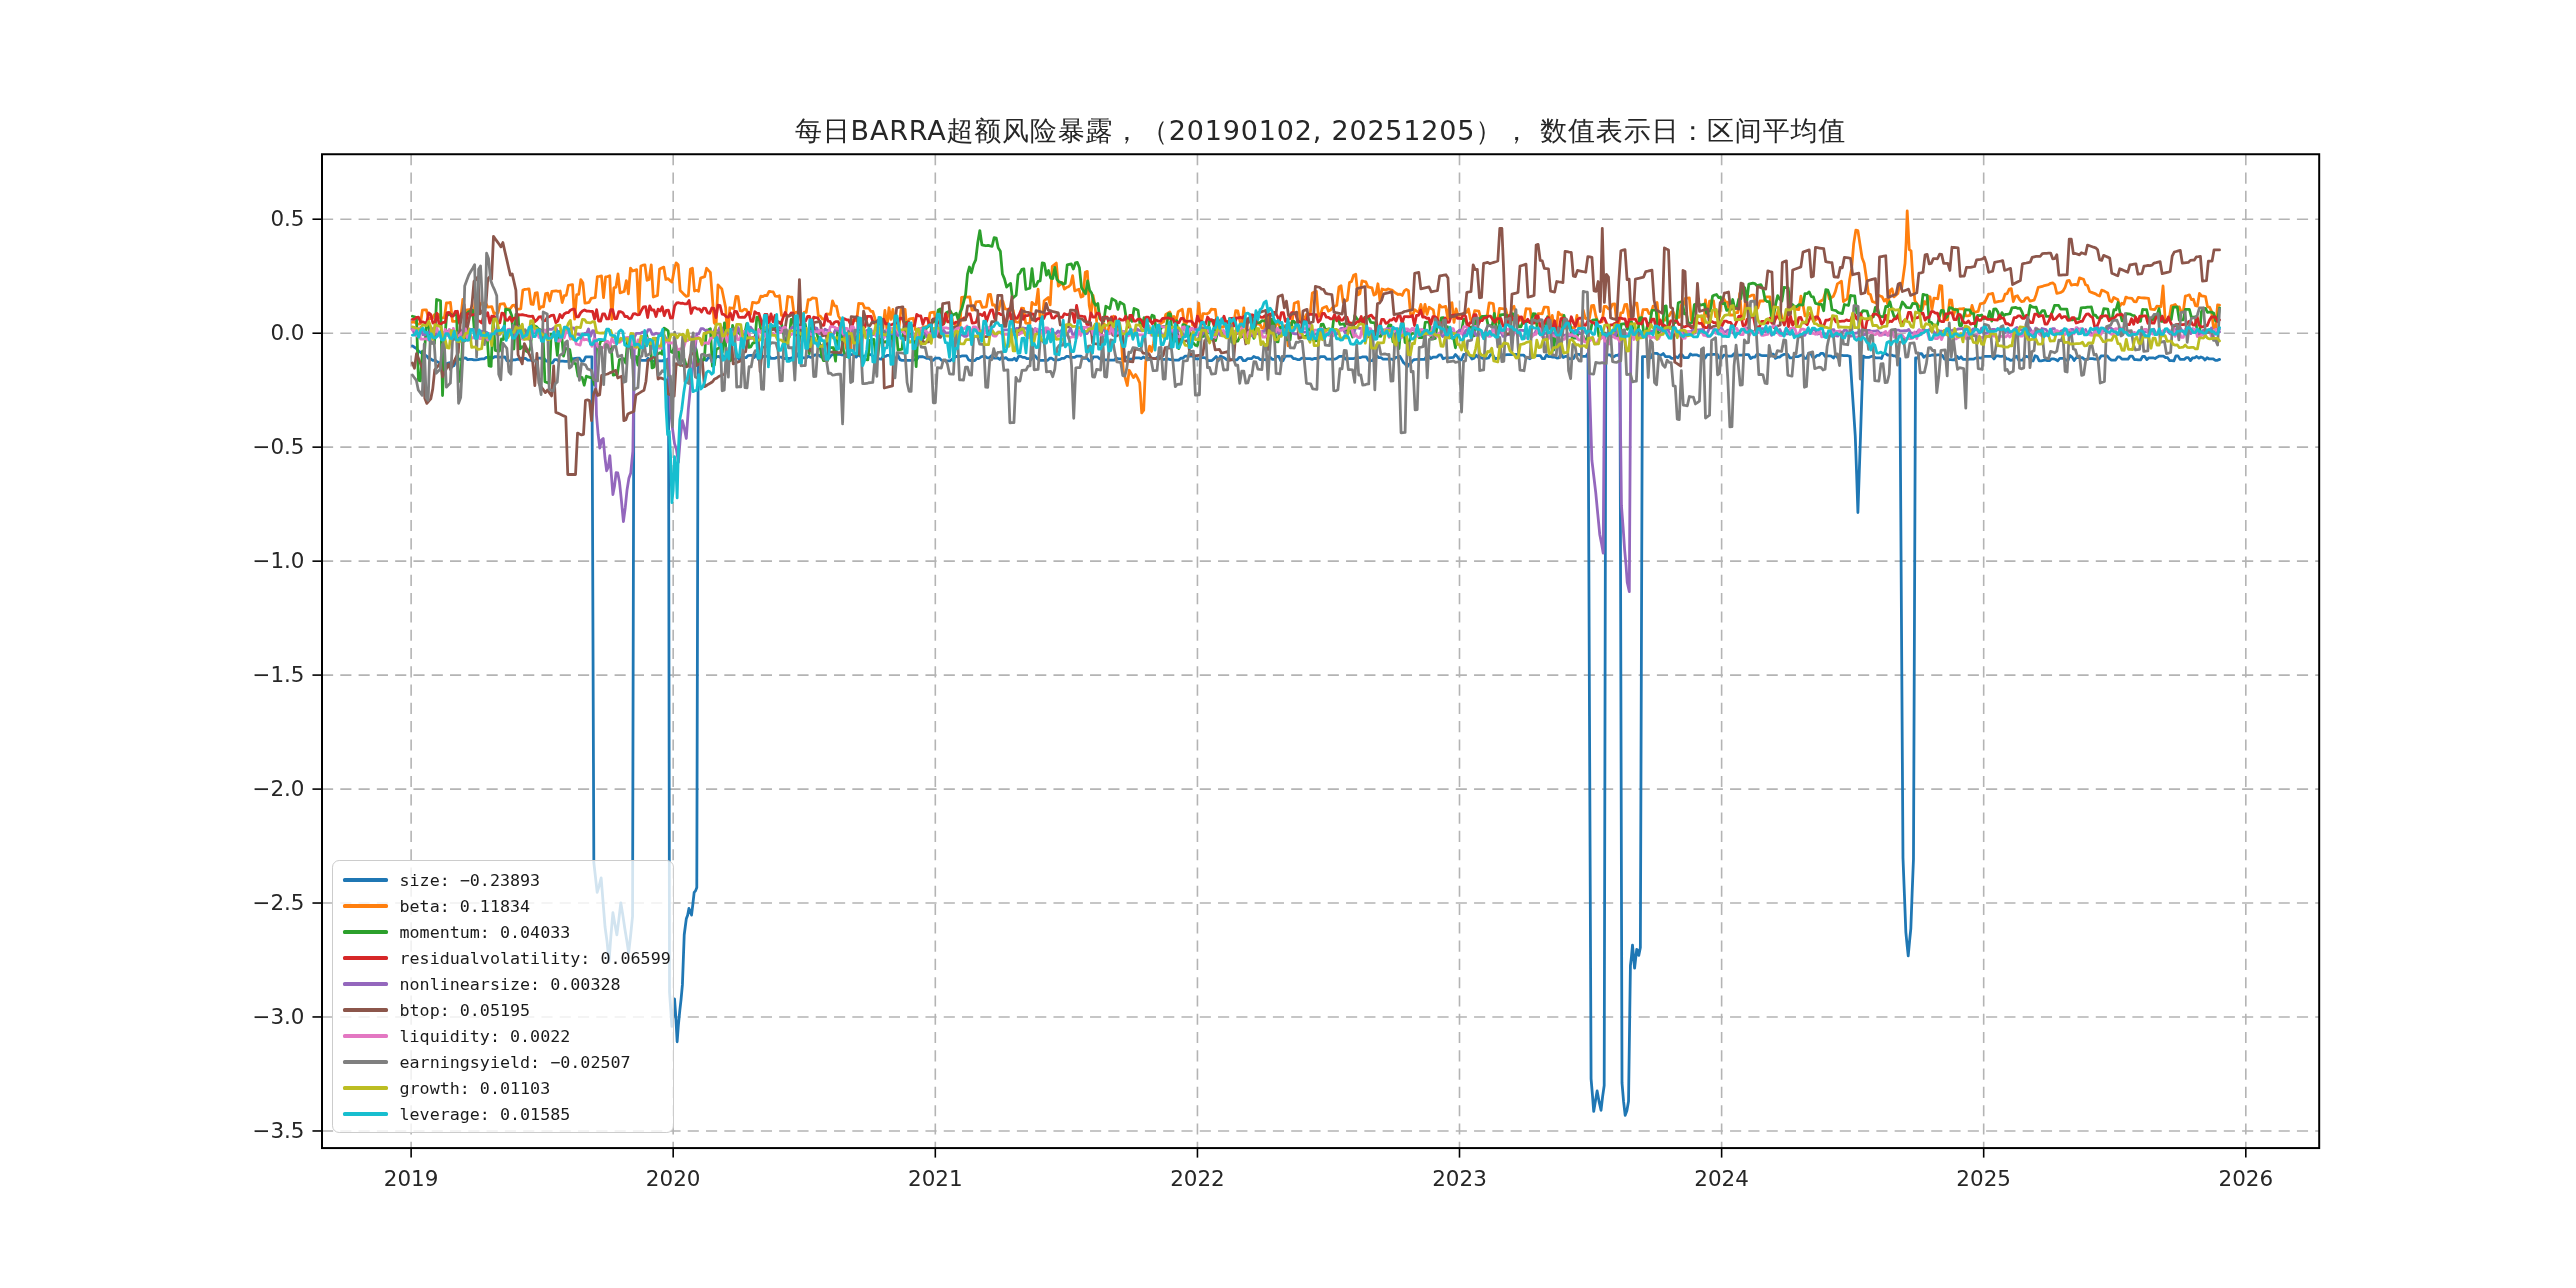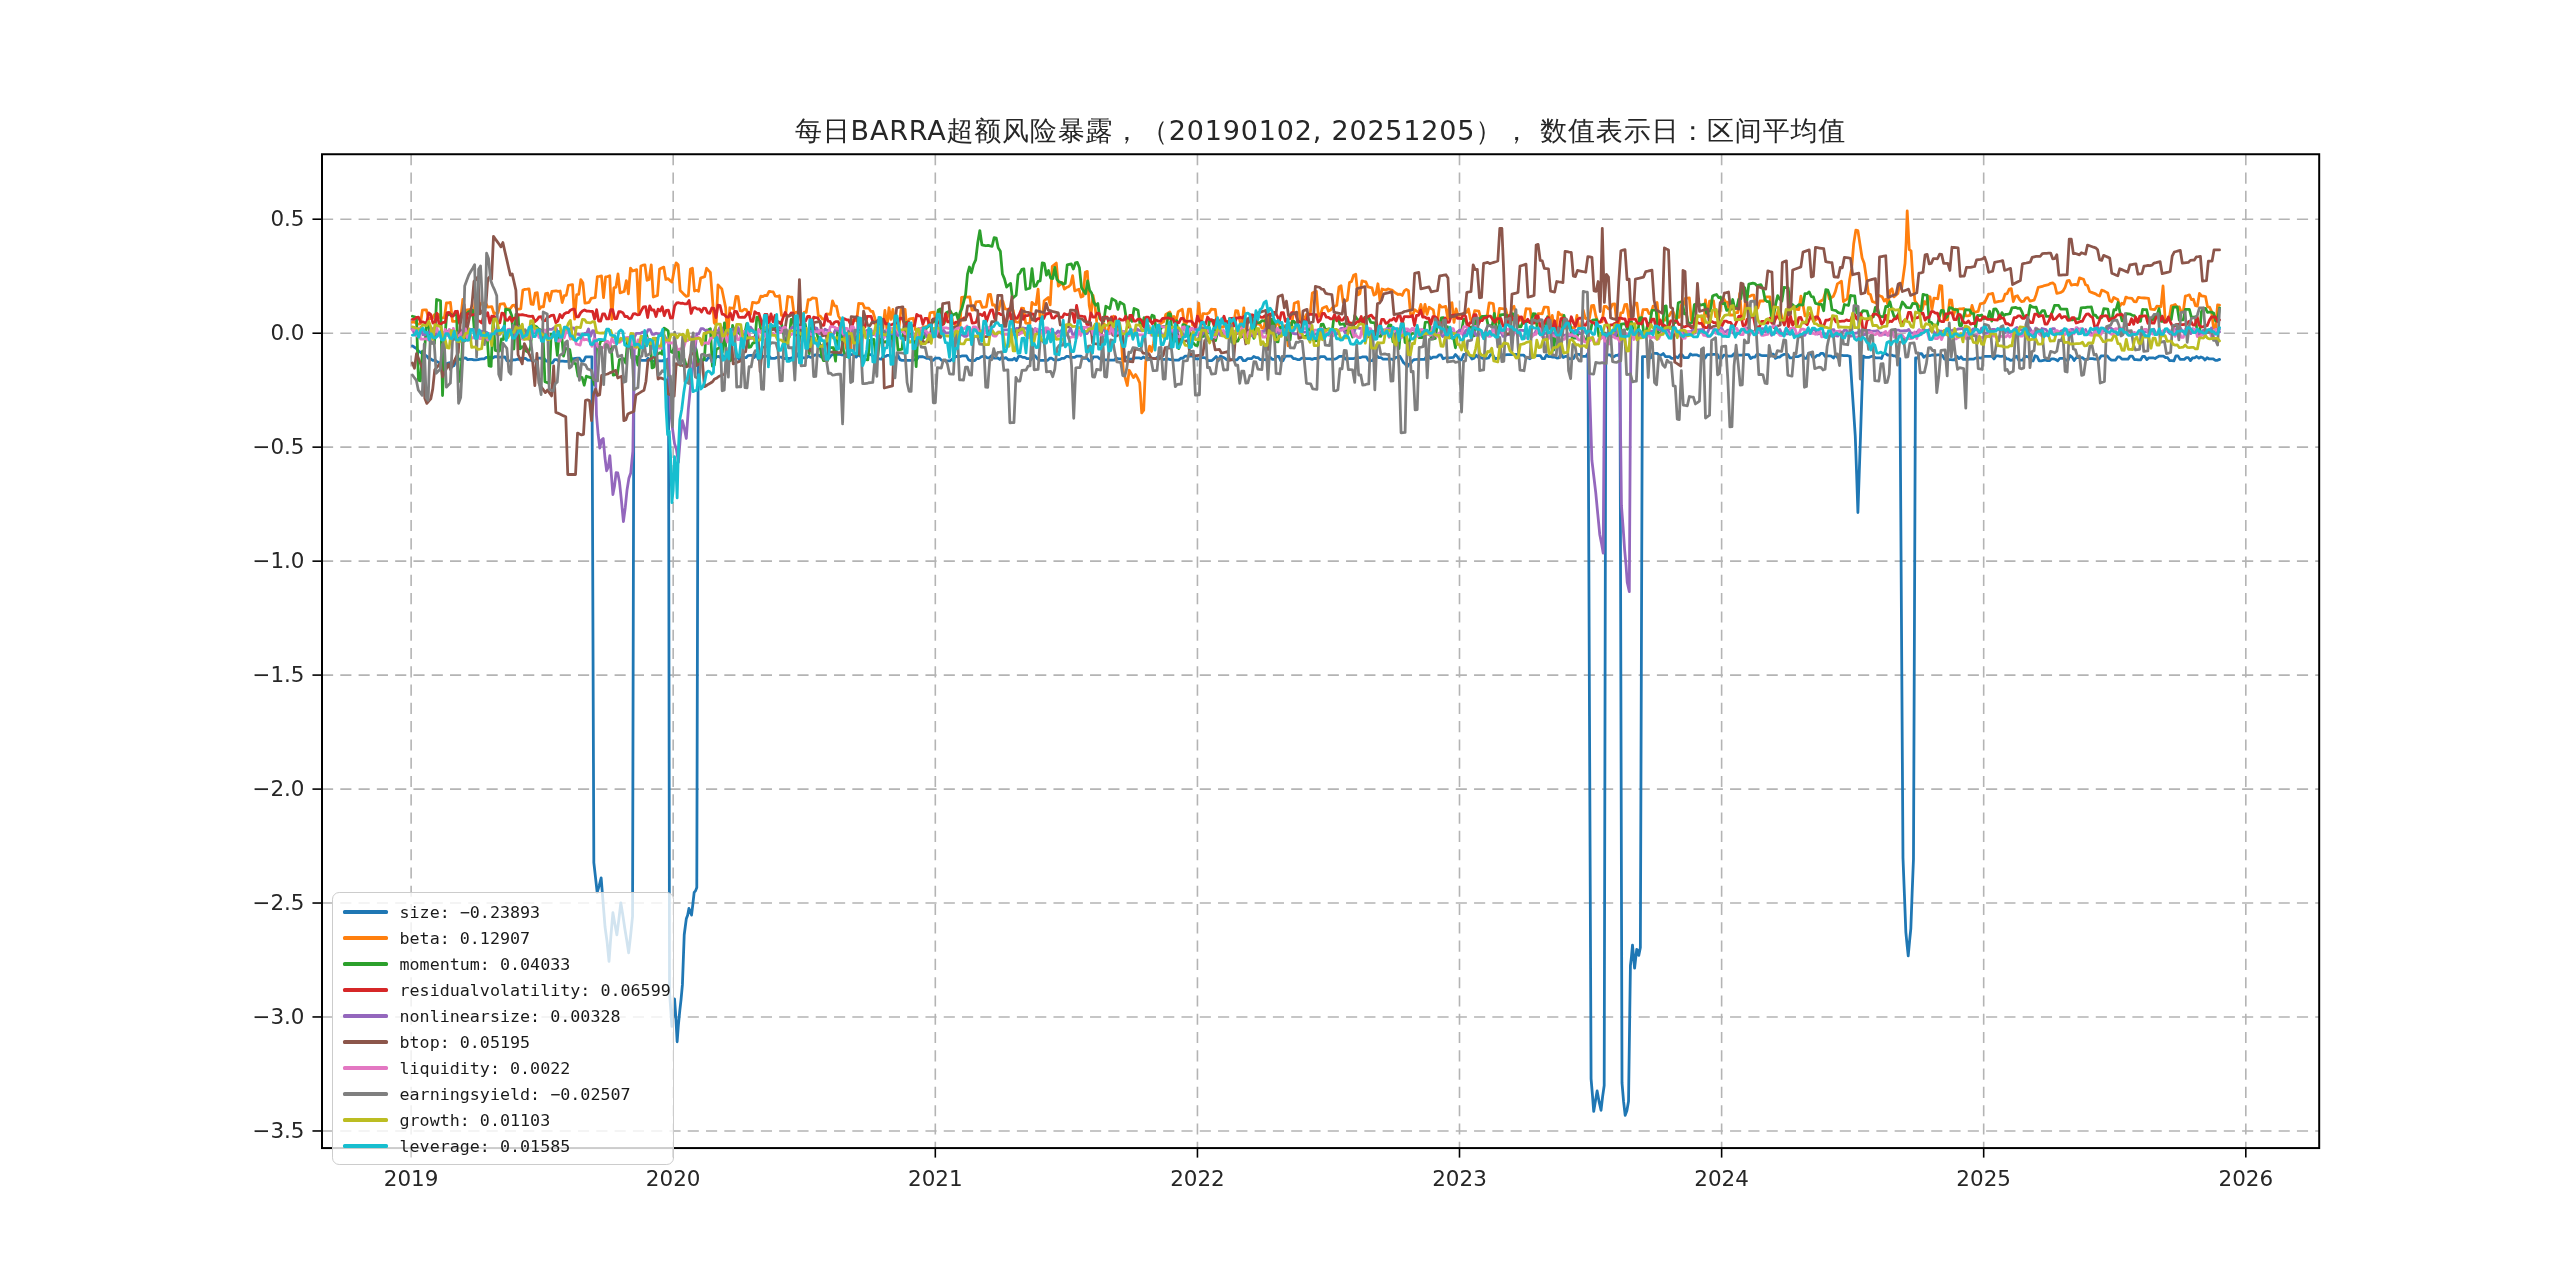--- a/index.html
+++ b/index.html
@@ -4,21 +4,21 @@
 <style>
   html,body{margin:0;padding:0;background:#fff;}
   body{width:2576px;height:1288px;overflow:hidden;position:relative;
        font-family:"DejaVu Sans",sans-serif;}
   .screen{position:absolute;left:0;top:0;width:2144px;height:1288px;background:#ffffff;}
   .chart-title{position:absolute;left:322px;top:113px;width:1997px;text-align:center;
        font-size:27px;color:#262626;font-family:"DejaVu Sans","Liberation Sans",sans-serif;
        letter-spacing:0.8px;}
   #plot{position:absolute;left:0;top:0;width:2576px;height:1288px;}
   #plot svg{display:block;}
-  .legend{position:absolute;left:332px;top:892px;width:342px;box-sizing:border-box;
+  .legend{position:absolute;left:332px;top:860px;width:342px;box-sizing:border-box;
        background:rgba(255,255,255,0.8);border:1.6px solid #cccccc;border-radius:7.2px;
        padding:5.6px 0 5.6px 0;}
   .legend-item{display:flex;align-items:center;height:26px;padding-left:9.5px;}
   .legend-swatch{display:inline-block;width:45px;height:4px;border-radius:1.6px;
        margin-right:12px;flex:0 0 auto;}
   .legend-label{font-family:"DejaVu Sans Mono","Liberation Mono",monospace;
        font-size:16.7px;color:#1a1a1a;white-space:pre;}
 </style>
 </head>
 <body>
@@ -106,21 +106,21 @@
         </g>
       </svg>
     </div>
   <div class="legend" id="legend">
       <div class="legend-item">
         <span class="legend-swatch" style="background: rgb(31, 119, 180);"></span>
         <span class="legend-label">size: −0.23893</span>
       </div>
       <div class="legend-item">
         <span class="legend-swatch" style="background: rgb(255, 127, 14);"></span>
-        <span class="legend-label">beta: 0.12907</span>
+        <span class="legend-label">beta: 0.11834</span>
       </div>
       <div class="legend-item">
         <span class="legend-swatch" style="background: rgb(44, 160, 44);"></span>
         <span class="legend-label">momentum: 0.04033</span>
       </div>
       <div class="legend-item">
         <span class="legend-swatch" style="background: rgb(214, 39, 40);"></span>
         <span class="legend-label">residualvolatility: 0.06599</span>
       </div>
       <div class="legend-item">

